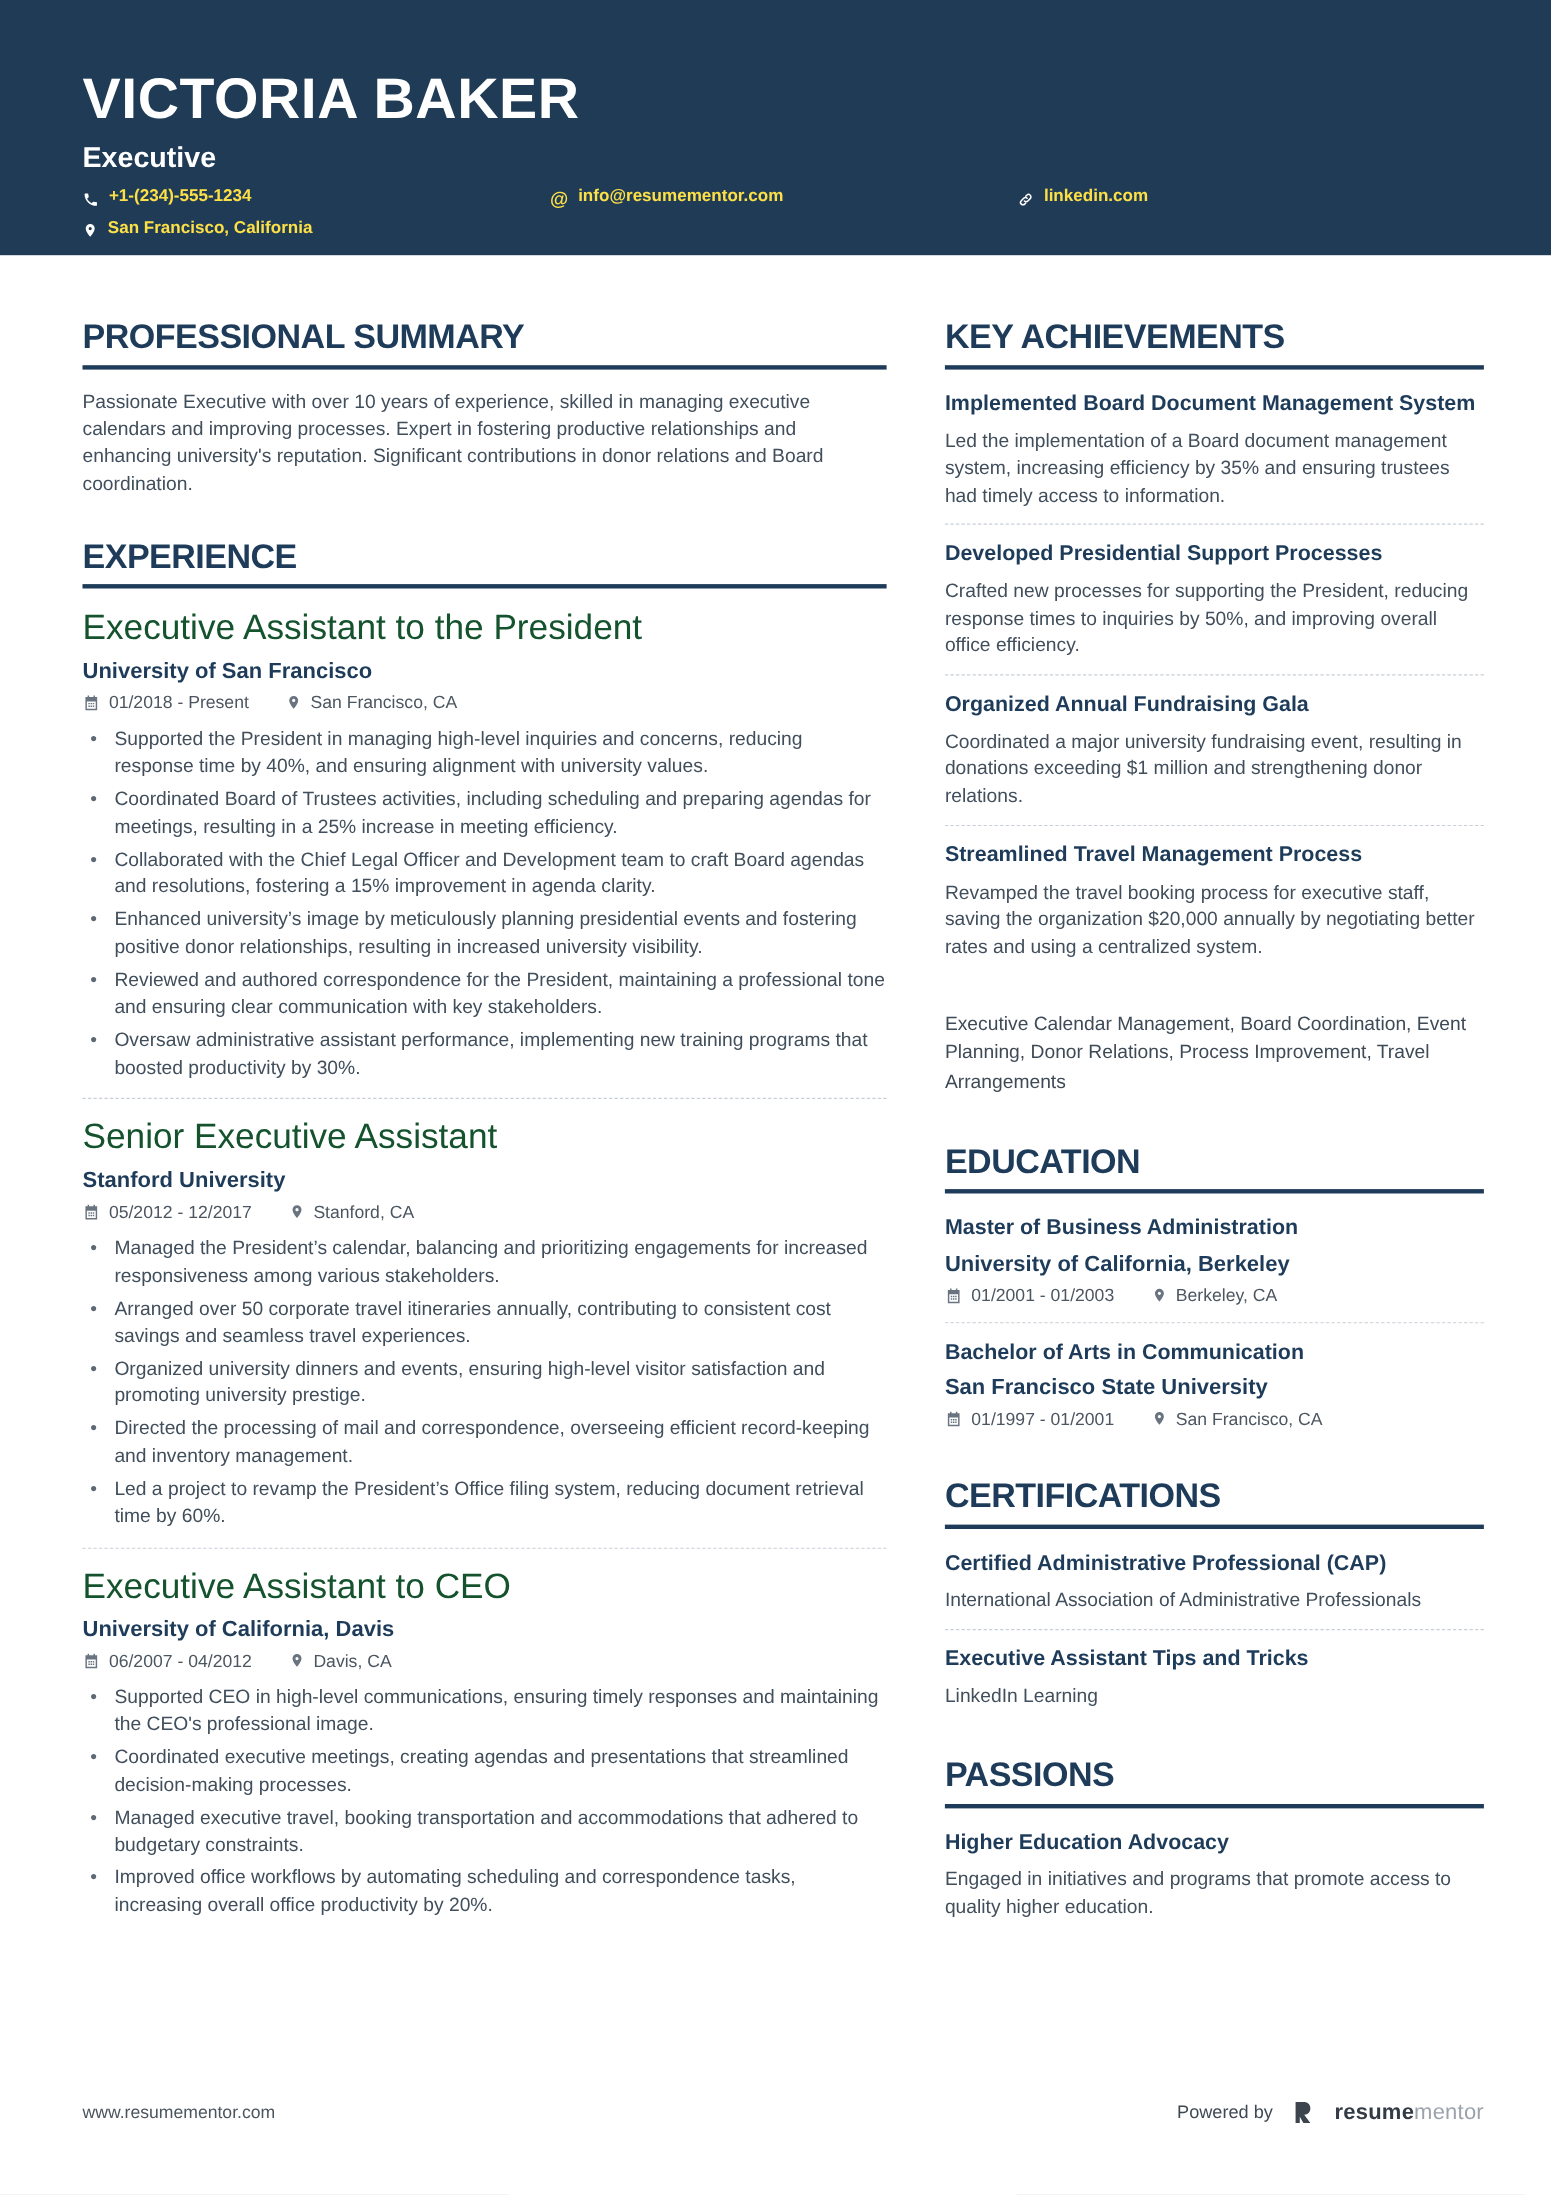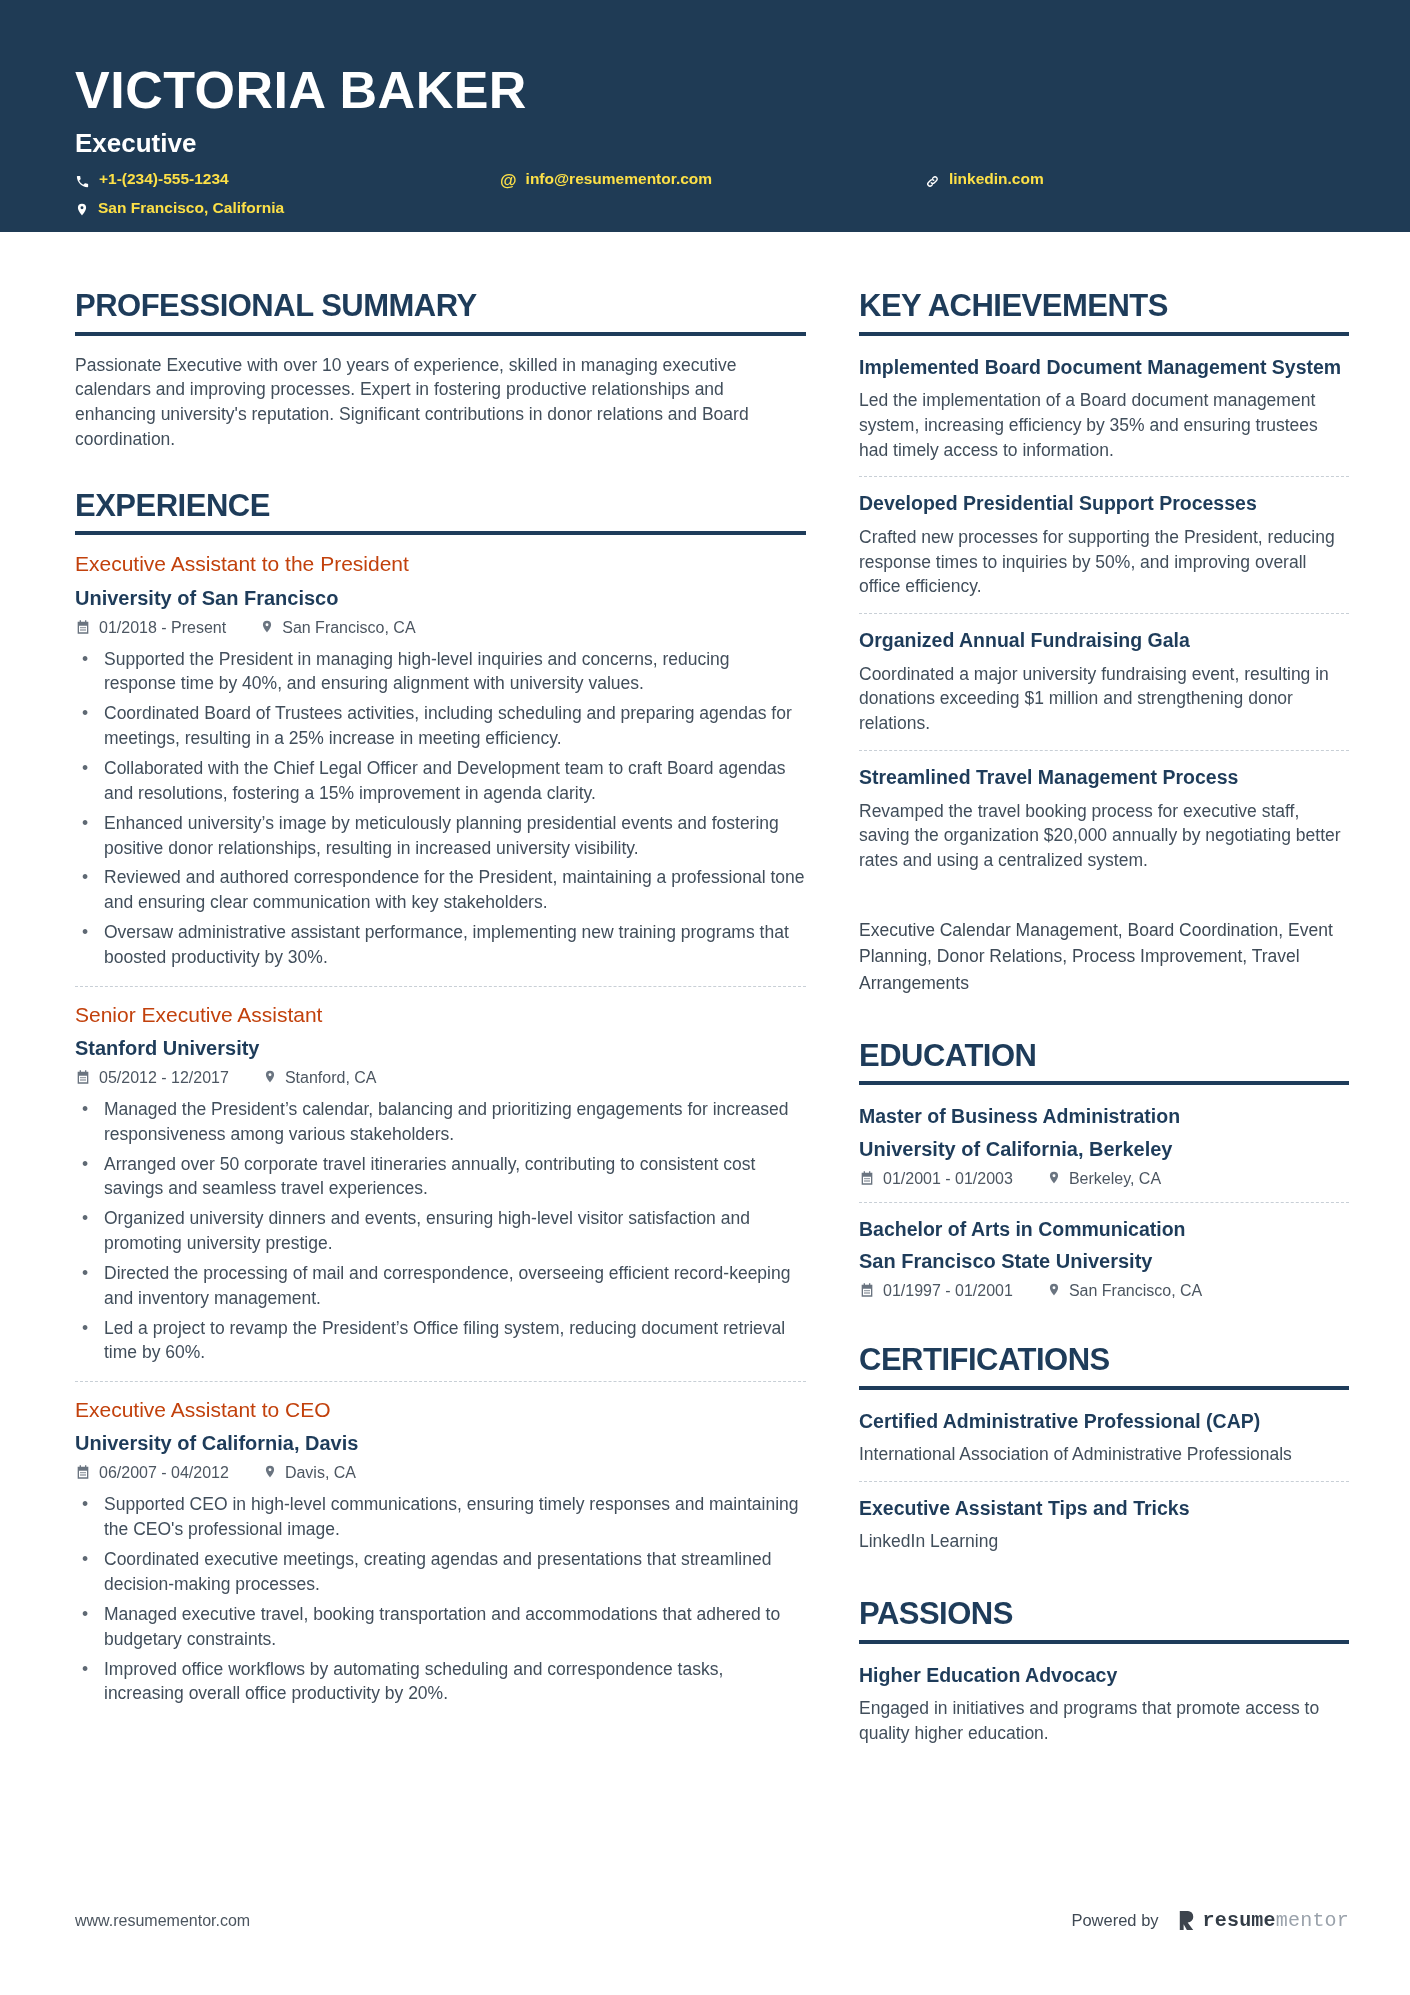--- a/index.html
+++ b/index.html
@@ -76,23 +76,23 @@
   .r-sec + .r-sec { margin-top: 44px; }
 
   .body-text {
     font-size: 17.5px;
     line-height: 1.42;
     color: #414e5b;
   }
 
   
   .job-title, .degree {
-    font-size: 21px;
+    font-size: 32px;
     font-weight: 400;
-    color: #c2410c;
+    color: #14532d;
     line-height: 1.15;
     margin-bottom: 10px;
   }
   .company, .school {
     font-size: 20px;
     font-weight: 700;
     color: #1e3c5a;
     line-height: 1.15;
     margin-bottom: 9px;
   }
@@ -148,21 +148,21 @@
   .foot {
     position: absolute;
     left: 75px; right: 61px; bottom: 63px;
     display: flex;
     justify-content: space-between;
     align-items: center;
   }
   .f-site { font-size: 16px; color: #4b555f; }
   .f-right { display: flex; align-items: center; gap: 16px; }
   .powered { font-size: 16.5px; color: #3f4954; }
-  .brand { display: flex; align-items: flex-start; gap: 5px; font-family: Liberation Mono, monospace; }
+  .brand { display: flex; align-items: flex-start; gap: 17px; }
   .brand .word { font-size: 20px; letter-spacing: 0.2px; }
   .brand .word b { color: #333c46; }
   .brand .word span { color: #9aa2ab; }
 </style>
 </head>
 <body>
 
 <div class="page">
 
   <header class="hdr">

